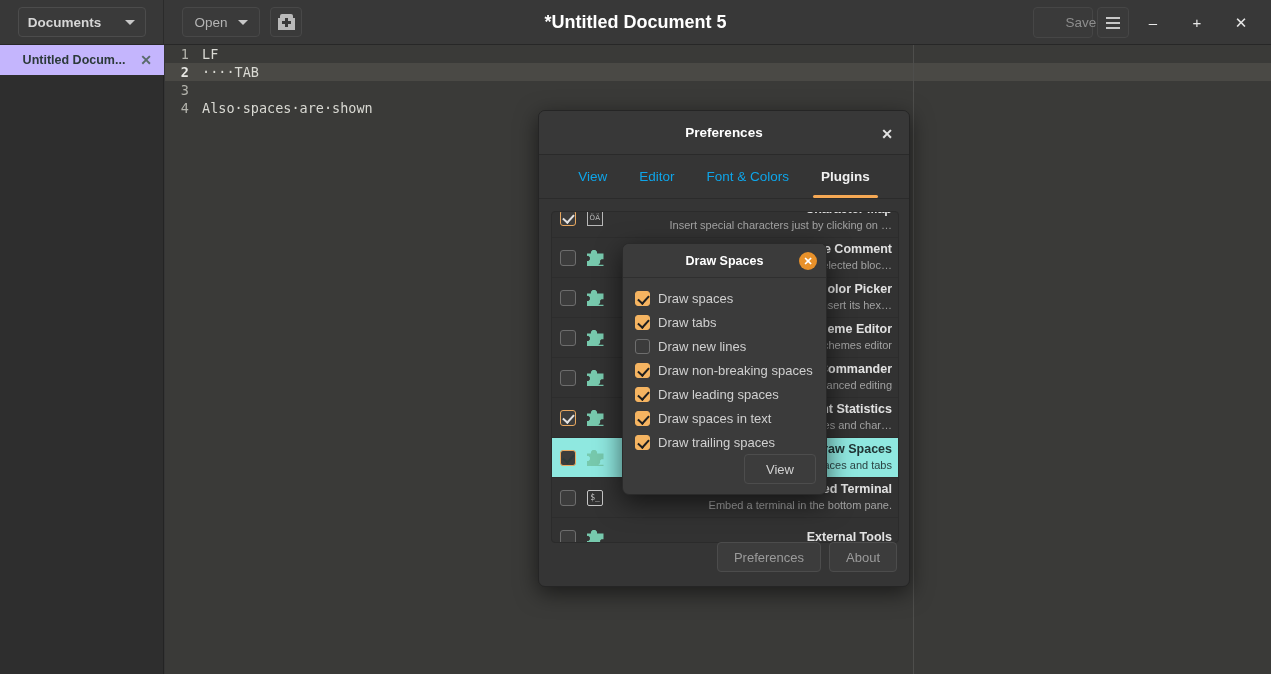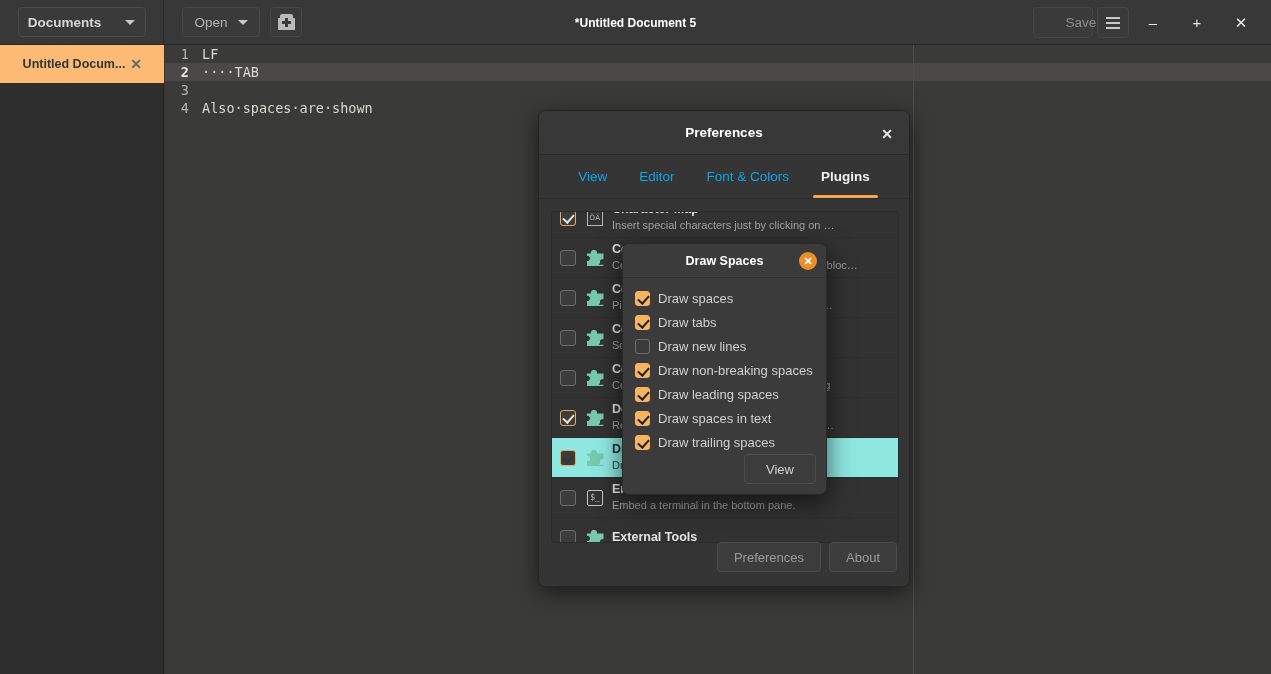--- a/index.html
+++ b/index.html
@@ -84,21 +84,21 @@
     display: block;
   }
   .icon-newdoc i::after {
     content:''; position:absolute;
     left: 3px; top: -3px; width: 3px; height: 9px; background: #3a3a3a;
   }
   .hb-title {
     position: absolute;
     left: 0; right: 0; top: 0; height: 45px;
     display: flex; align-items: center; justify-content: center;
-    color: #ffffff; font-size: 12px; font-weight: bold;
+    color: #ffffff; font-size: 18px; font-weight: bold;
     pointer-events: none;
   }
   .hb-right {
     position: absolute; right: 10px; top: 0; height: 45px;
     display: flex; align-items: center; gap: 4px;
   }
   .save-btn {
     width: 60px; height: 31px;
     color: #8d8d8d; font-weight: normal; font-size: 13.5px;
     border-color: #464646;
@@ -119,24 +119,24 @@
   }
 
   
   .sidebar {
     position: absolute; top: 45px; left: 0;
     width: 164px; height: 629px;
     background: #2e2e2e;
     border-right: 1px solid #242424;
   }
   .side-tab {
-    width: 164px; height: 38px;
-    background: #fdba74;
+    width: 164px; height: 30px;
+    background: #c4b5fd;
     display: flex; align-items: center;
-    padding: 0 20px;
+    padding: 0 10px;
     cursor: pointer;
   }
   .side-tab .t-label {
     flex: 1; text-align: center;
     color: #2c3a3a; font-size: 12.5px; font-weight: bold;
     white-space: nowrap; overflow: hidden;
   }
   .side-tab .t-close {
     color: #5a6b6b; font-size: 14px; font-weight: bold;
     width: 16px; text-align: center;
@@ -225,20 +225,21 @@
     border: 1px solid #2b2b2b;
     border-radius: 4px;
     overflow: hidden;
   }
   .plug-list { position: relative; top: -14px; }
   .plug-row {
     height: 40px;
     display: flex; align-items: center;
     padding: 0 6px 0 8px;
     border-bottom: 1px solid #2d2d2d;
+    text-align: right;
   }
   .plug-row.selected { background: #8fe8e0; }
 
   .cb {
     width: 16px; height: 16px; min-width: 16px;
     border: 1px solid #6d6d6d;
     border-radius: 3px;
     background: #3c3c3c;
     position: relative;
     cursor: pointer;

